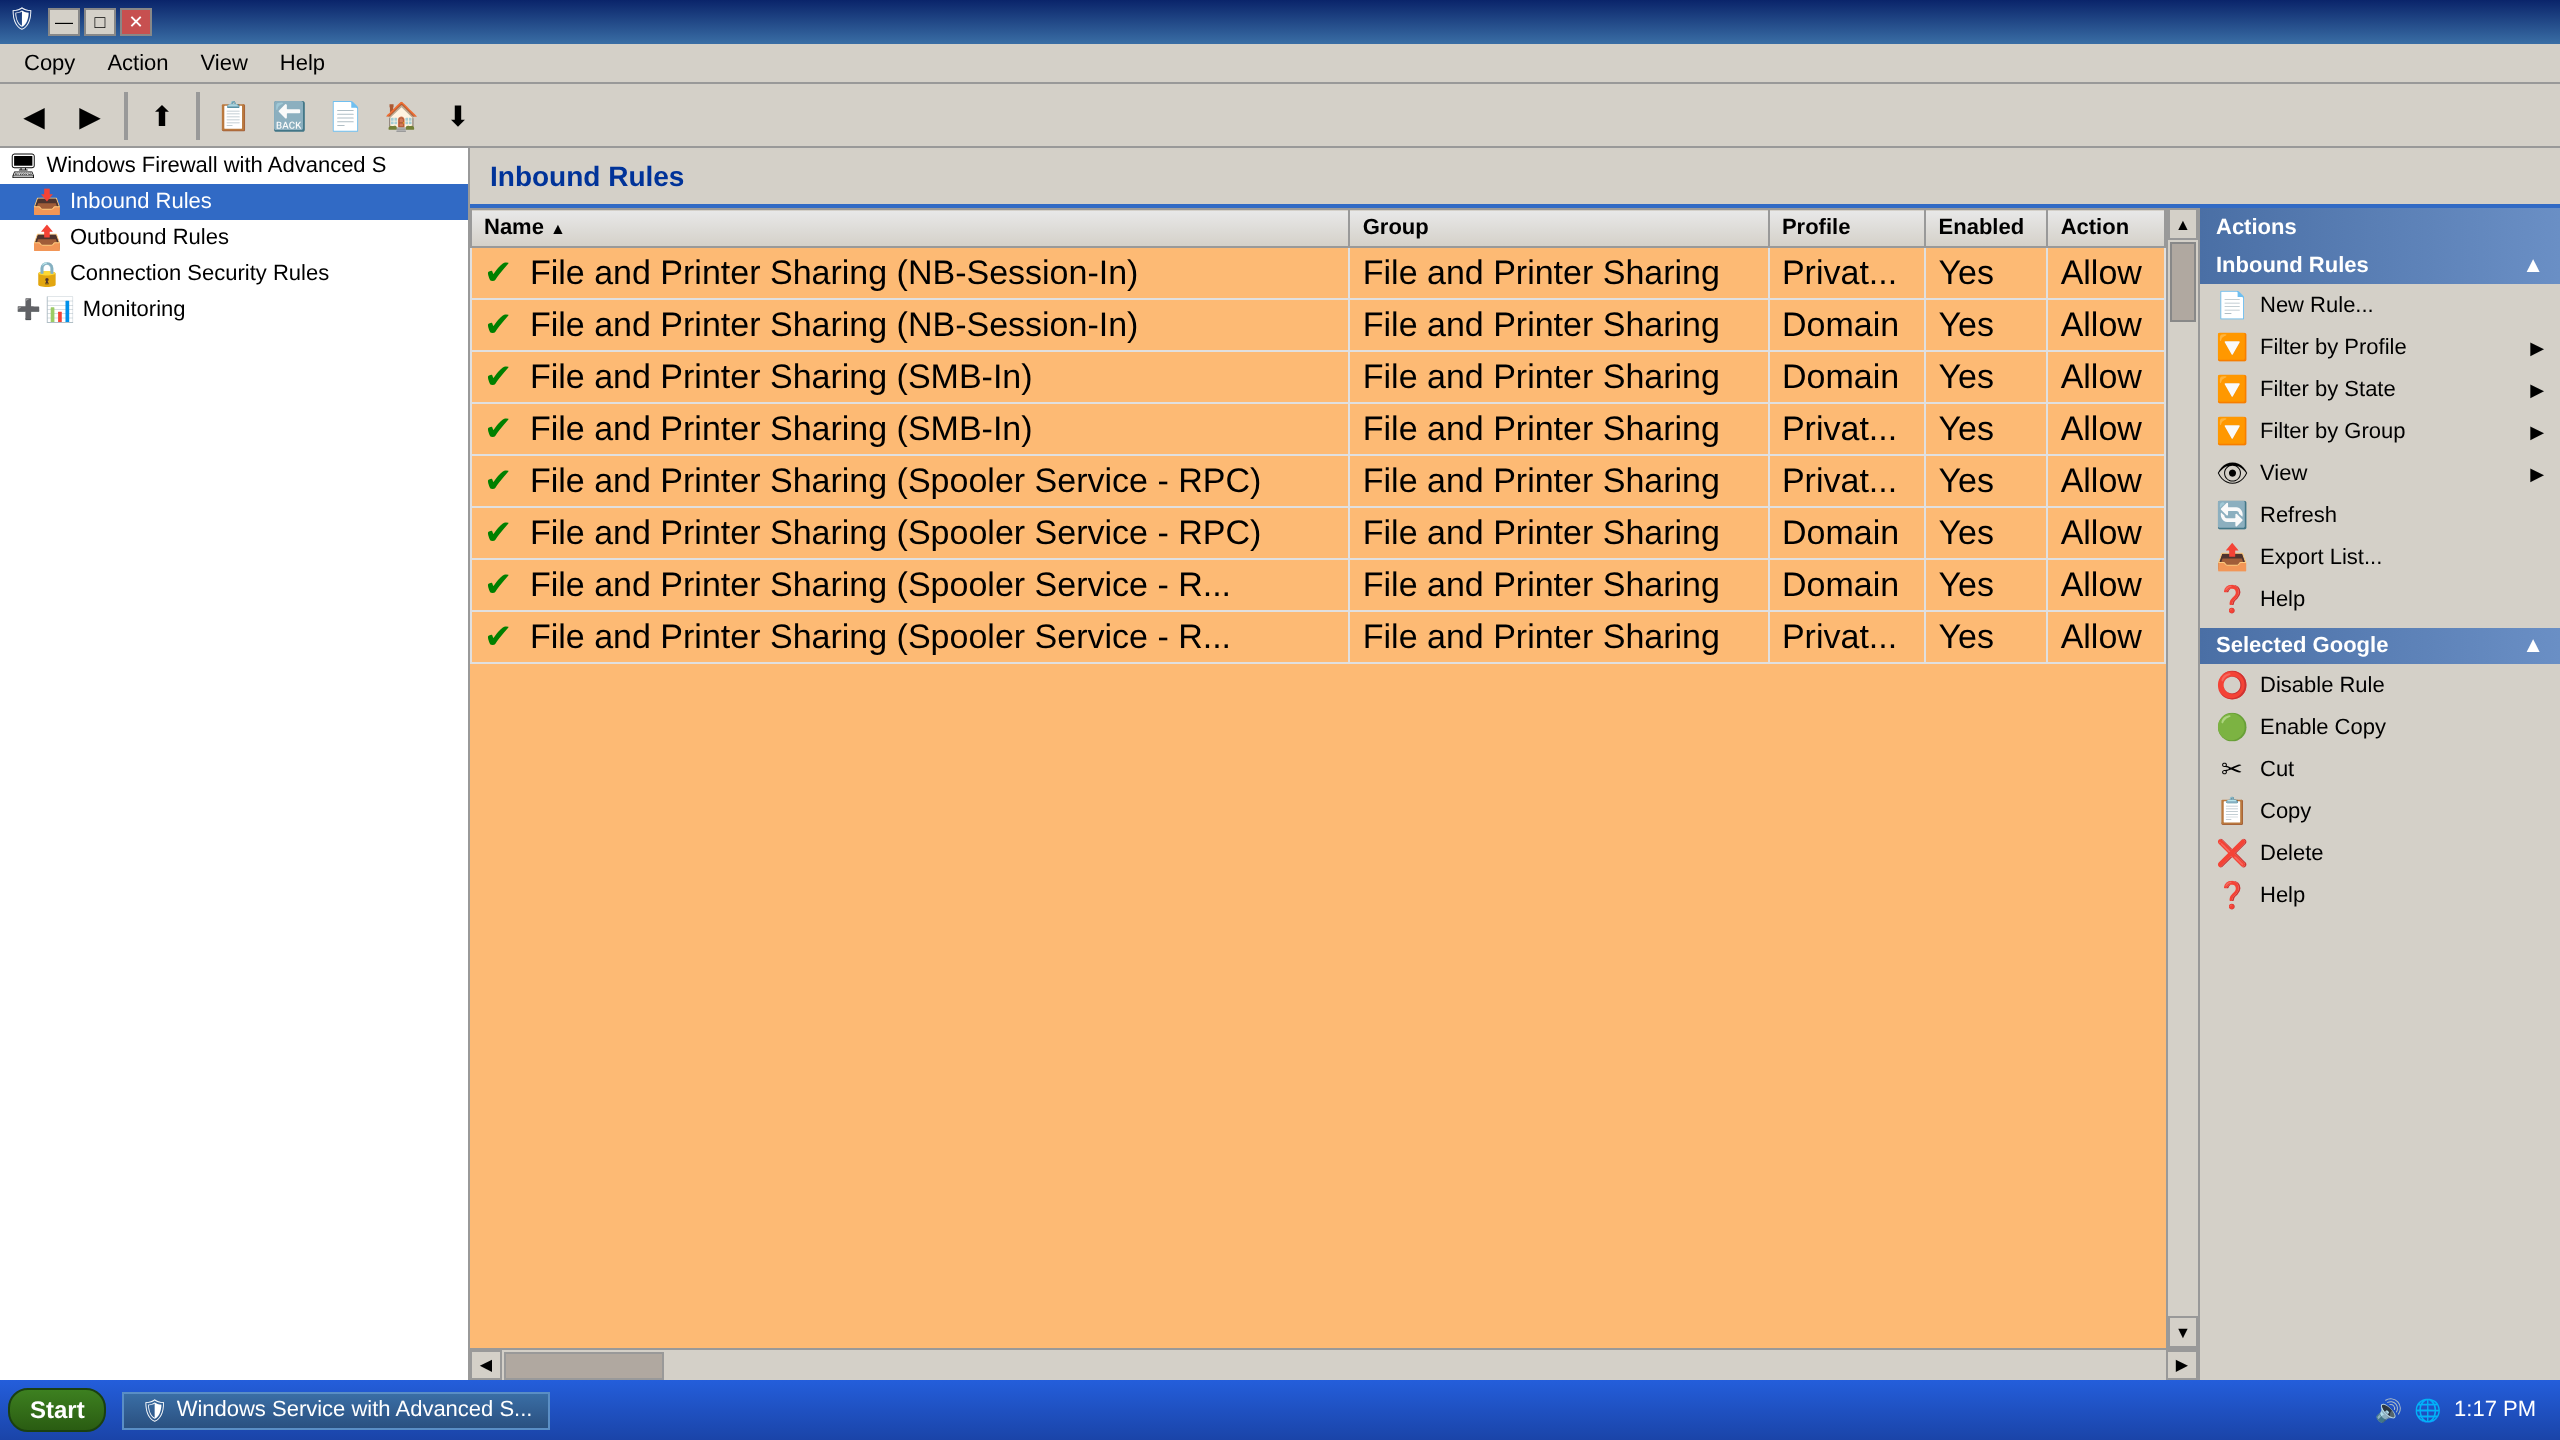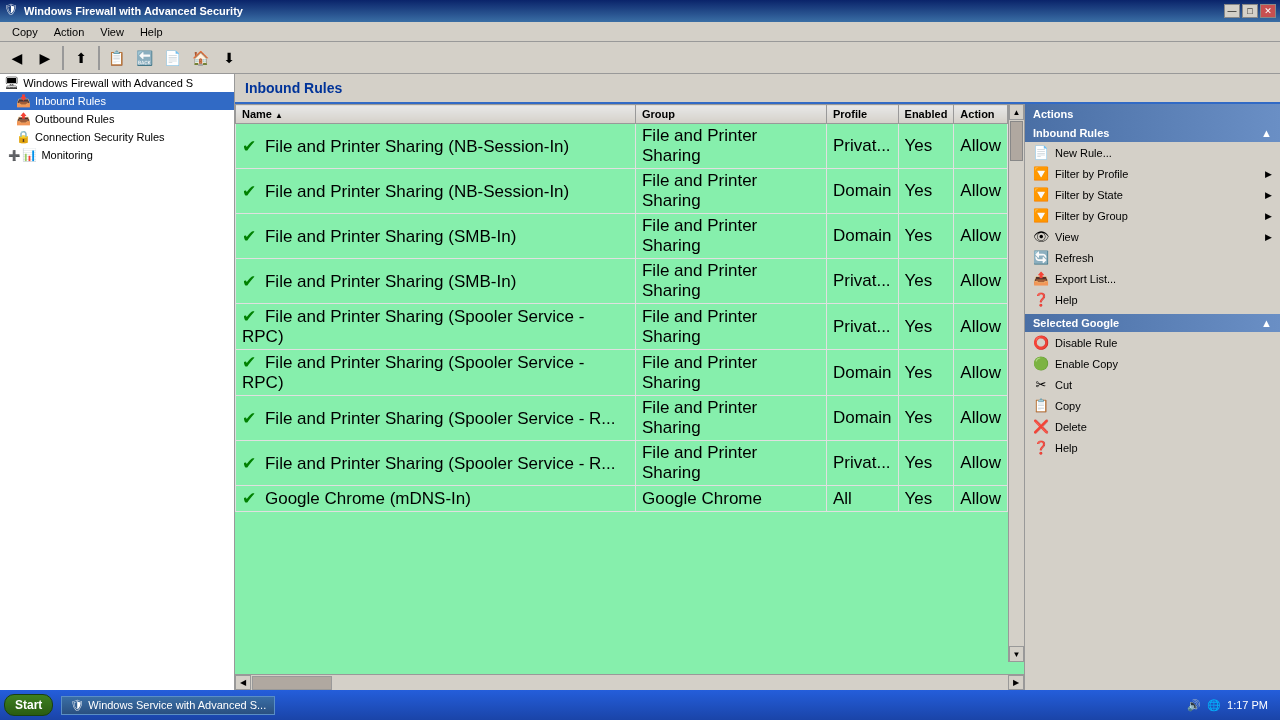--- a/index.html
+++ b/index.html
@@ -108,21 +108,21 @@
       background: #d4d0c8;
       border-left: 1px solid #999;
       display: flex;
       flex-direction: column;
     }
     .scrollbar-btn { height: 16px; background: #d4d0c8; border: 1px solid #999; display: flex; align-items: center; justify-content: center; font-size: 8px; cursor: pointer; }
     .scrollbar-track { flex: 1; }
 
     
     .right-panel {
-      width: 256px;
+      width: 181px;
       background: #d4d0c8;
       border-left: 1px solid #999;
       overflow-y: auto;
     }
     .actions-header {
       background: linear-gradient(to right, #4a6fa5, #6a8fc5);
       color: white;
       padding: 4px 8px;
       font-weight: bold;
       display: flex;
@@ -204,21 +204,20 @@
     }
     .h-scroll-btn { width: 16px; background: #d4d0c8; border: 1px solid #999; display: flex; align-items: center; justify-content: center; font-size: 8px; cursor: pointer; }
     .h-scroll-track { flex: 1; background: #d4d0c8; }
     .h-scroll-thumb { width: 80px; height: 14px; background: #b0a8a0; border: 1px solid #999; margin: 1px; }
   </style>
 </head>
 <body>
 
 <div class="title-bar">
   <span class="title-bar-icon">🛡</span>
-  <span class="title-bar-text">Windows Firewall with Advanced Security</span>
   <div class="title-bar-buttons">
     <div class="title-bar-btn">—</div>
     <div class="title-bar-btn">□</div>
     <div class="title-bar-btn close">✕</div>
   </div>
 </div>
 
 <div class="menu-bar">
   <div class="menu-item">Copy</div>
   <div class="menu-item">Action</div>
@@ -266,21 +265,21 @@
   </div>
 
   <div style="flex:1; display:flex; flex-direction:column;">
 
     <div class="content-header">
       <span>Inbound Rules</span>
     </div>
 
     <div style="flex:1; display:flex; flex-direction:row; overflow:hidden;">
 
-      <div style="flex:1; display:flex; flex-direction:column; overflow:hidden; background:#86efac;gap:12px;">
+      <div style="flex:1; display:flex; flex-direction:column; overflow:hidden; background:#fdba74;">
 
         <div style="flex:1; display:flex; overflow:hidden;">
           <div style="flex:1; overflow:hidden;">
             <table class="rules-table">
               <thead>
                 <tr>
                   <th>
                     <span>Name</span>
                     <span class="sort-arrow"> ▲</span>
                   </th>
@@ -364,30 +363,20 @@
                   <tr>
       <td>
         <span style="color:green; margin-right:4px;">✔</span>
         <span>File and Printer Sharing (Spooler Service - R...</span>
       </td>
       <td>File and Printer Sharing</td>
       <td>Privat...</td>
       <td>Yes</td>
       <td>Allow</td>
     </tr>
-                  <tr>
-      <td>
-        <span style="color:green; margin-right:4px;">✔</span>
-        <span>Google Chrome (mDNS-In)</span>
-      </td>
-      <td>Google Chrome</td>
-      <td>All</td>
-      <td>Yes</td>
-      <td>Allow</td>
-    </tr>
                 </tbody>
             </table>
           </div>
 
           <div class="scrollbar-v">
             <div class="scrollbar-btn">▲</div>
             <div class="scrollbar-track">
               <div style="height:40px; background:#b0a8a0; border:1px solid #888; margin:1px;"></div>
             </div>
             <div class="scrollbar-btn">▼</div>

